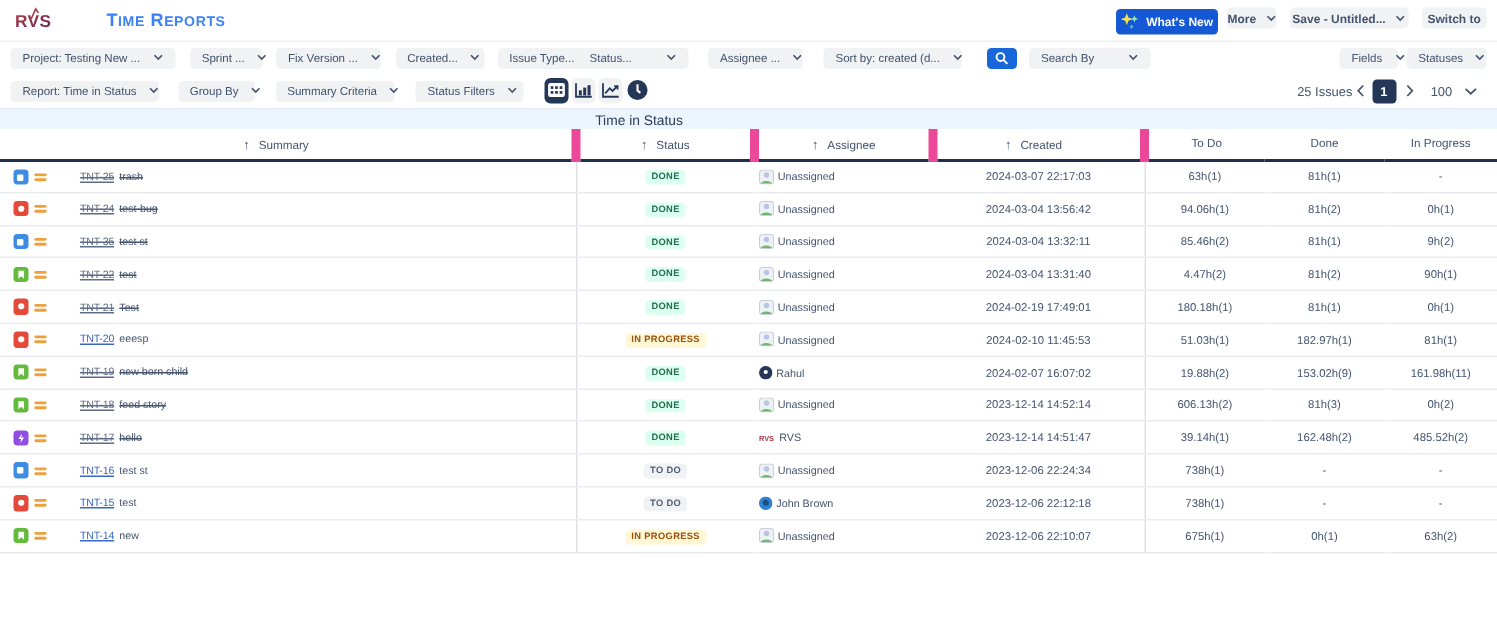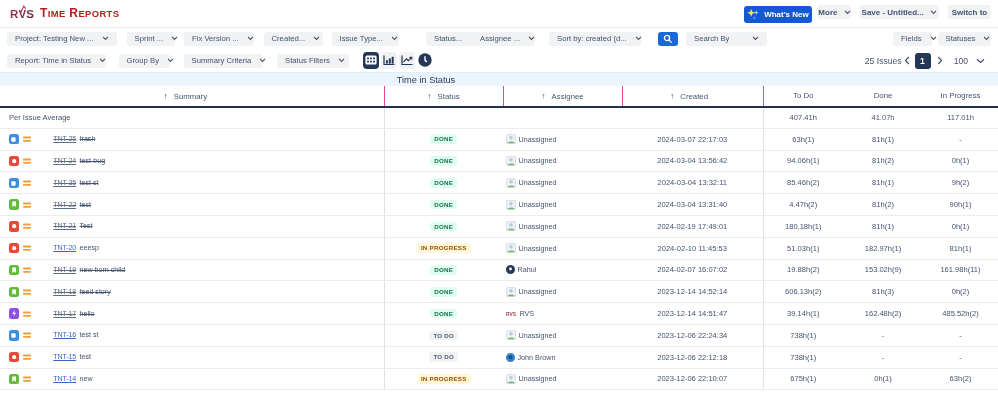--- a/index.html
+++ b/index.html
@@ -1,37 +1,37 @@
 <!DOCTYPE html>
 <html><head>
 <meta charset="utf-8">
 <style>
 * { margin:0; padding:0; box-sizing:border-box; }
 html,body { width:998px; height:413px; background:#fff; font-family:"Liberation Sans", sans-serif; overflow:hidden; }
 .navbar { position:relative; height:28px; border-bottom:1px solid #edeef1; }
 .logo { position:absolute; left:10px; top:4px; display:flex; align-items:center; gap:6px; }
-.brand { font-size:12px; font-weight:700; color:#b91c1c; letter-spacing:.4px; }
+.brand { font-size:12px; font-weight:700; color:#3b82f6; letter-spacing:.4px;margin-left:31px; }
 .brand small { font-size:9.4px; font-weight:700; }
 .btn { position:absolute; top:5px; height:14px; display:inline-flex; align-items:center; justify-content:center; gap:4px; background:#f1f2f4; color:#44546f; border-radius:3px; font-size:8px; font-weight:700; }
 .btn.blue { background:#1868db; color:#fff; }
 .chev { flex:none; display:inline-block; } .chev svg { display:block; }
 .frow { position:relative; height:22px; }
 .pill { position:absolute; top:3.8px; height:14.2px; display:inline-flex; align-items:center; justify-content:space-between; background:#f1f2f4; color:#42526e; border-radius:3px; font-size:7.7px; padding:0 8px; white-space:nowrap; }
 .pill .chev { margin-left:8px; }
 .searchbtn { position:absolute; top:3.8px; width:19.5px; height:14.5px; background:#1868db; border-radius:3px; display:inline-flex; align-items:center; justify-content:center; }
 .vbtn { position:absolute; top:2px; width:16px; height:16.5px; border-radius:4px; background:#f1f2f4; display:flex; align-items:center; justify-content:center; }
 .vbtn.active { background:#243757; }
 .pgtx { position:absolute; color:#44546f; font-size:8.6px; top:5.5px; }
 .pagebox { position:absolute; top:2.5px; width:16px; height:16px; background:#243757; color:#fff; border-radius:3px; display:flex; align-items:center; justify-content:center; font-size:8.6px; font-weight:700; }
 .titleband { height:14px; background:#ecf4fd; position:relative; border-top:1px solid #e3ecf7; }
 .titleband span { position:absolute; left:426px; top:1.5px; transform:translateX(-50%); font-size:9.2px; color:#2b3a55; }
 table { border-collapse:collapse; table-layout:fixed; width:998px; }
 col.c1{width:384px} col.c2{width:119px} col.c3{width:119px} col.c4{width:141px} col.c5{width:80px} col.c6{width:80px} col.c7{width:75px}
 thead th { height:20.5px; font-size:7.8px; font-weight:400; color:#44546f; text-align:center; border-bottom:2px solid #22304d; }
-thead th.d { border-right:1px solid #ec4899; }
+thead th.d { border-right:6px solid #ec4899; }
 thead th .arr { margin-right:6px; font-size:8.5px; }
 tbody td { height:21.8px; font-size:7.55px; color:#44546f; border-bottom:1px solid #ebecf0; padding:0; }
 td.sum { padding-left:9px; }
 td.vd { border-right:1px solid #dfe1e6; }
 td.c { text-align:center; }
 .loz { display:inline-block; font-size:6.2px; font-weight:700; letter-spacing:.25px; border-radius:3px; padding:2px 4px 1.5px; line-height:1; }
 .loz.done { background:#dcfff1; color:#216e4e; }
 .loz.todo { background:#f1f2f4; color:#505f79; }
 .loz.prog { background:#fff7d6; color:#974f0c; }
 .icn { display:inline-block; width:10.3px; height:10.3px; border-radius:2.5px; position:relative; flex:none; }
@@ -98,21 +98,21 @@
   <span class="pill" style="left:263.5px;width:59px">Created... <span class="chev">
         <svg width="7" height="5" viewBox="0 0 7 5">
           <path d="M1 0.8 L3.5 3.4 L6 0.8" stroke="#44546f" stroke-width="1.1" fill="none"></path>
         </svg>
       </span></span>
   <span class="pill" style="left:331.5px;width:67px">Issue Type... <span class="chev">
         <svg width="7" height="5" viewBox="0 0 7 5">
           <path d="M1 0.8 L3.5 3.4 L6 0.8" stroke="#44546f" stroke-width="1.1" fill="none"></path>
         </svg>
       </span></span>
-  <span class="pill" style="left:426px;width:74px">Status... <span class="chev">
+  <span class="pill" style="left:385px;width:74px">Status... <span class="chev">
         <svg width="7" height="5" viewBox="0 0 7 5">
           <path d="M1 0.8 L3.5 3.4 L6 0.8" stroke="#44546f" stroke-width="1.1" fill="none"></path>
         </svg>
       </span></span>
   <span class="pill" style="left:472px;width:63px">Assignee ... <span class="chev">
         <svg width="7" height="5" viewBox="0 0 7 5">
           <path d="M1 0.8 L3.5 3.4 L6 0.8" stroke="#44546f" stroke-width="1.1" fill="none"></path>
         </svg>
       </span></span>
   <span class="pill" style="left:549px;width:92px">Sort by: created (d... <span class="chev">
@@ -233,29 +233,20 @@
   <th class="d"><span class="arr">↑</span>Status</th>
   <th class="d"><span class="arr">↑</span>Assignee</th>
   <th class="d" style="padding-right:7px"><span class="arr">↑</span>Created</th>
   <th>To Do</th>
         <th>Done</th>
         <th>In Progress</th>
 </tr>
 </thead>
 <tbody id="tb">
       <tr>
-        <td class="sum vd">Per Issue Average</td>
-        <td></td>
-        <td></td>
-        <td class="vd"></td>
-        <td class="c">407.41h</td>
-        <td class="c">41.07h</td>
-        <td class="c">117.01h</td>
-      </tr>
-      <tr>
         <td class="sum vd">
           <span class="rowflex">
             <span class="icn" style="background:#3e8de3">
               <svg width="10.3" height="10.3" viewBox="0 0 12 12" style="position:absolute;left:0;top:0">
                 <rect x="2.7" y="3.9" width="5" height="5" rx="1" fill="#fff"></rect>
               </svg>
             </span>
             <svg style="flex:none" width="10" height="10" viewBox="0 0 10 10">
               <rect x="0.9" y="2.6" width="8.2" height="1.9" rx="0.95" fill="#eda03c"></rect>
               <rect x="0.9" y="5.9" width="8.2" height="1.9" rx="0.95" fill="#eda03c"></rect>

